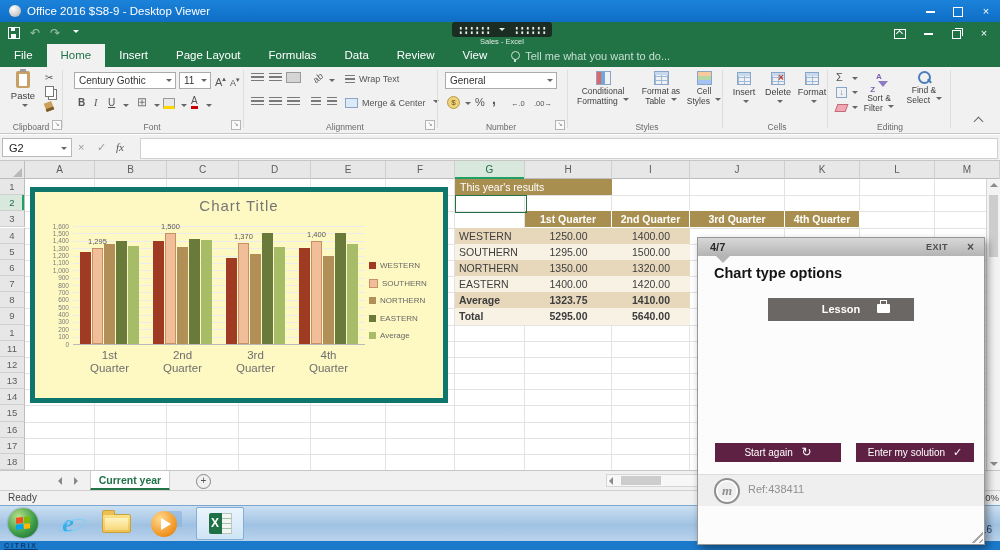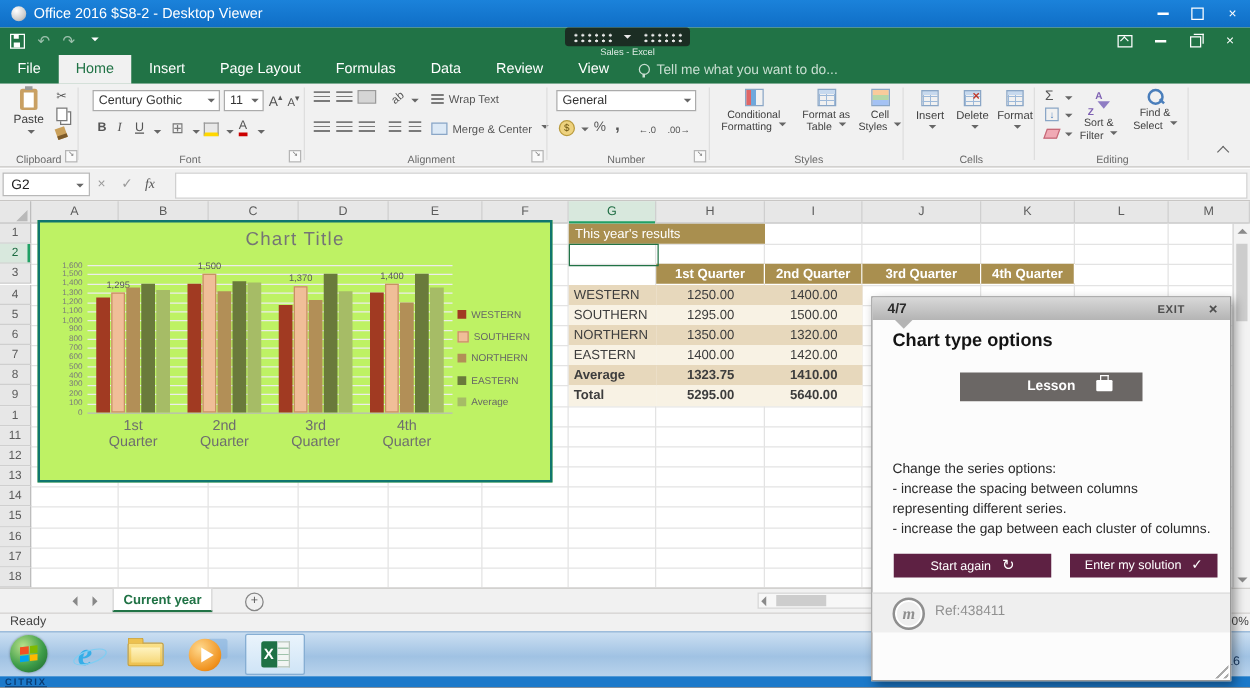--- a/index.html
+++ b/index.html
@@ -76,21 +76,21 @@
   .colh{position:absolute;top:0;height:18px;line-height:18px;text-align:center;font-size:10px;color:#5c5c5c;border-right:1px solid #cfcfcf;box-sizing:border-box;}
   .colh.sel{background:#d8e8dd;box-shadow:inset 0 -2px 0 #21a065;color:#1c6b41;}
   .rowh{position:absolute;left:0;width:25px;text-align:center;font-size:9.5px;color:#5c5c5c;background:#e7e7e7;border-bottom:1px solid #cfcfcf;border-right:1px solid #bdbdbd;box-sizing:border-box;}
   .rowh.sel{background:#d8e8dd;box-shadow:inset -2px 0 0 #21a065;color:#1c6b41;}
   .gridbg{left:25px;top:179px;width:961px;height:291px;background:#fff;}
   .vline{position:absolute;top:0;width:1px;height:291px;background:#e3e3e3;}
   .hline{position:absolute;left:0;width:961px;height:1px;background:#e3e3e3;}
   .cell{position:absolute;font-size:10.5px;color:#3d3d3d;box-sizing:border-box;z-index:3;}
   .acell{border:1.5px solid #217346;z-index:4;}
   
-  .chart{left:30px;top:176px;width:408px;height:206px;background:#bef264;border:2px solid #0f766e;z-index:5;}
+  .chart{left:30px;top:187px;width:408px;height:206px;background:#fef9c3;border:5px solid #0f766e;z-index:5;}
   .ctitle{left:0;top:5px;width:408px;text-align:center;font-size:15px;letter-spacing:1px;color:#757575;}
   .ylab{position:absolute;width:32px;text-align:right;font-size:6.5px;line-height:7px;color:#7a7a7a;}
   .cgrid{position:absolute;left:38px;width:292px;height:1px;background:#ececec;}
   .bar{position:absolute;}
   .dlab{position:absolute;width:34px;text-align:center;font-size:7.5px;color:#595959;}
   .xlab{position:absolute;width:73px;text-align:center;font-size:11.5px;line-height:13px;color:#6e6e6e;white-space:pre-line;}
   .leg{position:absolute;left:334px;display:flex;align-items:center;gap:4px;font-size:8px;color:#666;}
   .sw{width:7px;height:7px;flex:0 0 auto;}
   
   .vsb{left:986px;top:179px;width:14px;height:291px;background:#f3f3f3;border-left:1px solid #d5d5d5;box-sizing:border-box;z-index:6;}
@@ -146,21 +146,21 @@
   .cstrip{left:0;top:541px;width:1000px;height:9px;background:#1b79ca;}
   .citrix{position:absolute;left:4px;top:0;font-size:7.5px;font-weight:bold;letter-spacing:1.5px;color:#0a3c73;line-height:9px;text-decoration:underline;}
 </style>
 </head>
 <body>
 
 <div class="screen">
 
   <div class="a tbar">
     <span class="a appball"></span>
-    <span class="a ttl">Office 2016 $S8-2 - Desktop Viewer</span>
+    <span class="a ttl">Office 2016 $S8-9 - Desktop Viewer</span>
     <div class="a" style="right:0;top:0;display:flex;">
       <span class="wbtn"><span class="bar-ic"></span></span>
       <span class="wbtn"><span class="box-ic"></span></span>
       <span class="wbtn">×</span>
     </div>
   </div>
 
   <div class="a gbar"></div>
   <div class="a qat">
     <span class="floppy"></span>
@@ -567,25 +567,20 @@
       <span style="position:absolute;left:12px;top:0;line-height:18px;font-size:11px;font-weight:bold;color:#2b2b2b;">4/7</span>
       <span style="position:absolute;right:36px;top:0;line-height:18px;font-size:9px;font-weight:bold;letter-spacing:.5px;color:#4e4e4e;">EXIT</span>
       <span style="position:absolute;right:10px;top:0;line-height:18px;font-size:12px;font-weight:bold;color:#4e4e4e;">×</span>
     </div>
     <span class="ptail"></span>
     <div class="ptitle">Chart type options</div>
     <div class="lesson">
       <span>Lesson</span>
       <span class="brief"></span>
     </div>
-    <div class="ptext">
-        <div>Change the series options:</div>
-        <div>- increase the spacing between columns representing different series.</div>
-        <div>- increase the gap between each cluster of columns.</div>
-      </div>
     <div class="pbtn" style="left:17px;width:126px;">
       <span>Start again</span>
       <span style="font-size:12px;margin-left:6px;">↻</span>
     </div>
     <div class="pbtn" style="left:158px;width:118px;">
       <span>Enter my solution</span>
       <span style="font-size:11px;margin-left:5px;">✓</span>
     </div>
     <div class="pfoot">
       <span class="mlogo">m</span>

